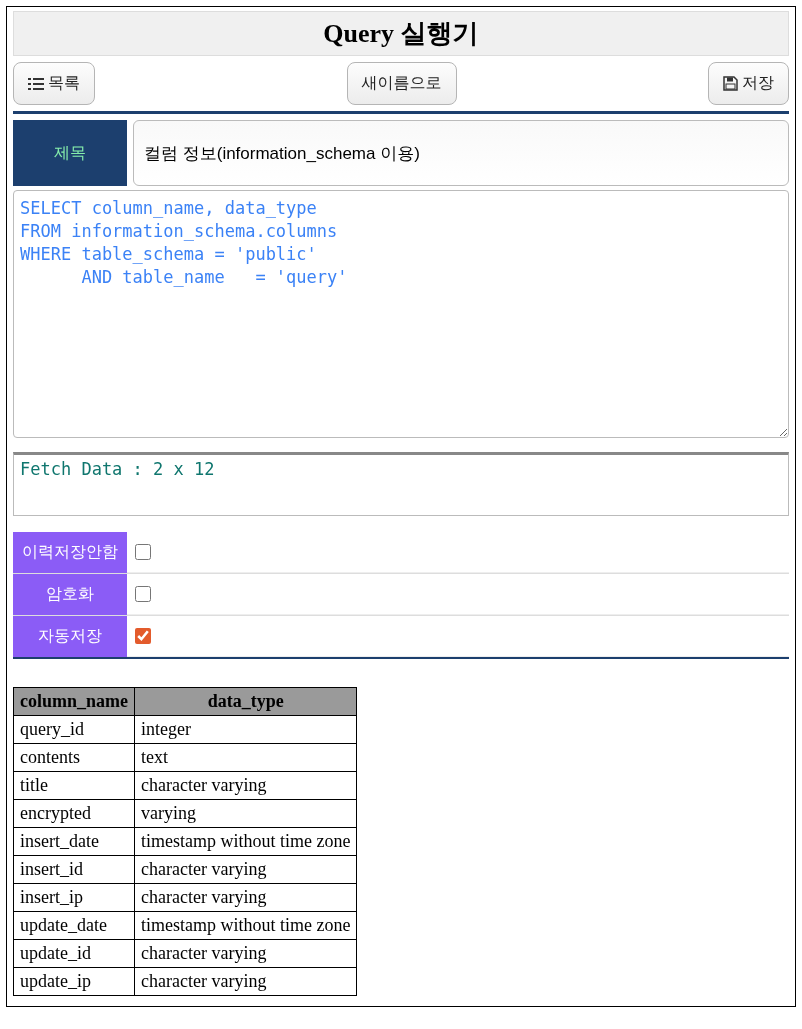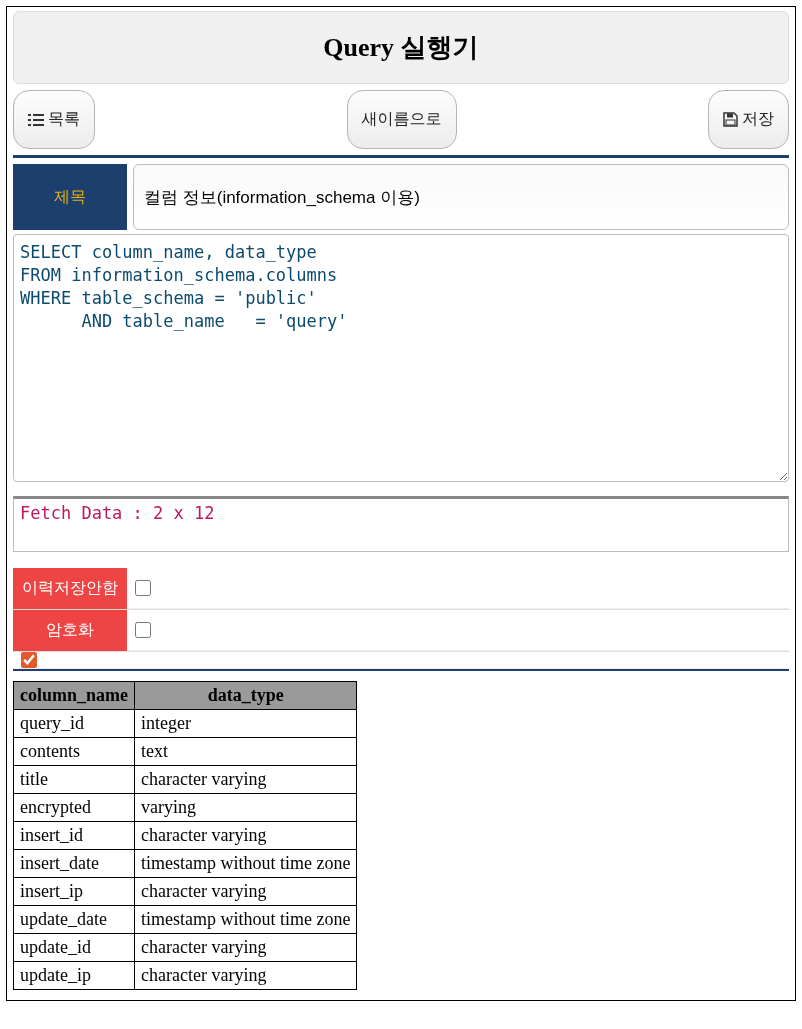--- a/index.html
+++ b/index.html
@@ -9,23 +9,23 @@
     padding: 6px;
     width: 802px;
   }
   .outer {
     border: 1px solid #000;
     padding: 4px 6px 10px 6px;
   }
   .header-bar {
     background: #f0f0f0;
     border: 1px solid #ddd;
-    border-radius: 6px;
+    border-radius: 0;
     text-align: center;
-    padding: 18px 0;
+    padding: 4px 0;
     margin-bottom: 6px;
   }
   .header-title {
     font-size: 26px;
     font-weight: 700;
     font-family: Georgia, "Times New Roman", serif;
   }
   .toolbar {
     display: flex;
     justify-content: space-between;
@@ -35,37 +35,37 @@
     margin-bottom: 6px;
   }
   .toolbar-left, .toolbar-center, .toolbar-right { display: flex; }
   .toolbar-center { flex: 1; justify-content: center; }
   .btn {
     display: inline-flex;
     align-items: center;
     gap: 4px;
     background: linear-gradient(#fdfdfd,#ececec);
     border: 1px solid #b5b5b5;
-    border-radius: 16px;
-    padding: 18px 14px;
+    border-radius: 8px;
+    padding: 10px 14px;
     font-size: 16px;
     cursor: pointer;
     font-family: Liberation Serif, serif;
     color: #222;
   }
   .btn .icon { display: inline-flex; }
   .title-row {
     display: flex;
     align-items: stretch;
     gap: 6px;
     margin-bottom: 4px;
   }
   .label-box {
     background: #1c3f6e;
-    color: #eab308;
+    color: #86efac;
     min-width: 114px;
     display: flex;
     align-items: center;
     justify-content: center;
     font-size: 16px;
     padding: 8px 4px;
   }
   .title-input {
     flex: 1;
     border: 1px solid #bbb;
@@ -85,51 +85,51 @@
     font-family: inherit;
   }
   .query-area {
     width: 100%;
     height: 248px;
     border: 1px solid #bbb;
     border-radius: 4px;
     padding: 6px;
     font-family: "DejaVu Sans Mono","Consolas",monospace;
     font-size: 17px;
-    color: #0c4a6e;
+    color: #3b82f6;
     resize: both;
     white-space: pre;
     overflow: auto;
     line-height: 1.35;
   }
   .status-area {
     width: 100%;
-    height: 56px;
+    height: 64px;
     border: 1px solid #bbb;
     border-top: 3px solid #888;
     margin-top: 10px;
     padding: 4px 6px;
     font-family: "DejaVu Sans Mono","Consolas",monospace;
     font-size: 17px;
-    color: #be185d;
+    color: #0f766e;
     overflow: auto;
     white-space: pre;
   }
   .opts {
     margin-top: 16px;
     border-bottom: 2px solid #1c3f6e;
   }
   .opt-row {
     display: flex;
     align-items: stretch;
     border-top: 1px solid #ddd;
   }
   .opt-row:first-child { border-top: none; }
   .opt-label {
-    background: #ef4444;
+    background: #8b5cf6;
     color: #fff;
     width: 114px;
     min-width: 114px;
     display: flex;
     align-items: center;
     justify-content: center;
     font-size: 16px;
     padding: 10px 4px;
   }
   .opt-value {
@@ -138,21 +138,21 @@
     align-items: center;
     padding-left: 8px;
     border-bottom: 1px solid #eee;
   }
   .opt-value input[type=checkbox] {
     width: 16px;
     height: 16px;
     accent-color: #e35b2c;
   }
   .result-table {
-    margin-top: 10px;
+    margin-top: 28px;
     border-collapse: collapse;
     font-family: Georgia, "Times New Roman", serif;
     font-size: 18px;
   }
   .result-table th, .result-table td {
     border: 1px solid #000;
     padding: 3px 6px;
     text-align: left;
     white-space: nowrap;
   }
@@ -225,20 +225,21 @@
           <input type="checkbox" style="">
         </div>
     </div>
     <div class="opt-row">
       <div class="opt-label">암호화</div>
       <div class="opt-value">
           <input type="checkbox" style="">
         </div>
     </div>
     <div class="opt-row">
+      <div class="opt-label">자동저장</div>
       <div class="opt-value">
           <input type="checkbox" checked="" style="">
         </div>
     </div>
   </div>
 
   <table class="result-table">
     <thead>
         <tr id="result-head-row">
           <th>column_name</th>
@@ -256,28 +257,28 @@
         </tr>
         <tr>
           <td>title</td>
           <td>character varying</td>
         </tr>
         <tr>
           <td>encrypted</td>
           <td>varying</td>
         </tr>
         <tr>
-          <td>insert_id</td>
-          <td>character varying</td>
-        </tr>
-        <tr>
           <td>insert_date</td>
           <td>timestamp without time zone</td>
         </tr>
         <tr>
+          <td>insert_id</td>
+          <td>character varying</td>
+        </tr>
+        <tr>
           <td>insert_ip</td>
           <td>character varying</td>
         </tr>
         <tr>
           <td>update_date</td>
           <td>timestamp without time zone</td>
         </tr>
         <tr>
           <td>update_id</td>
           <td>character varying</td>

